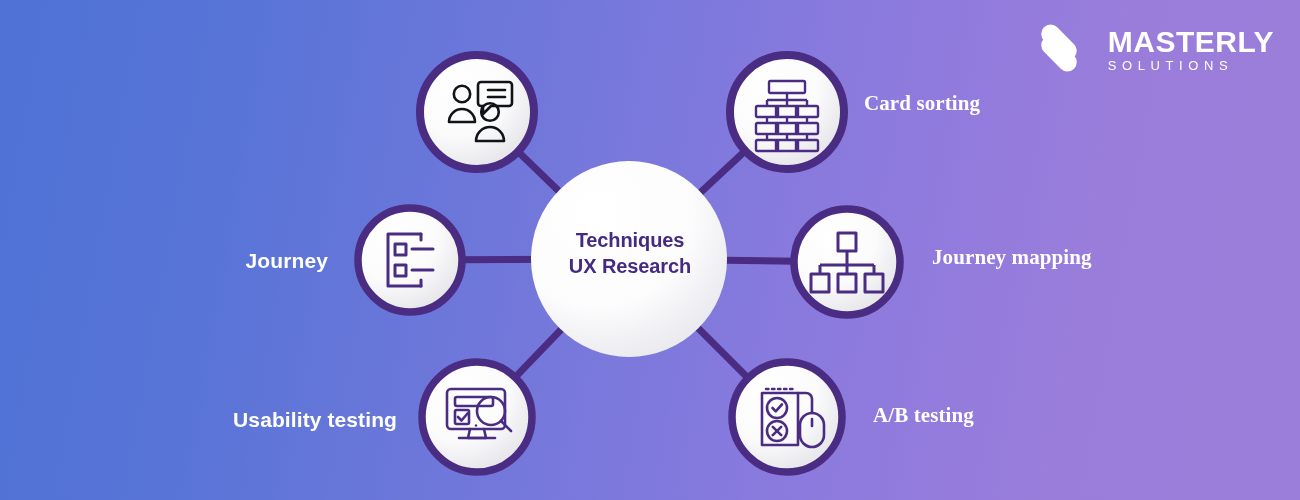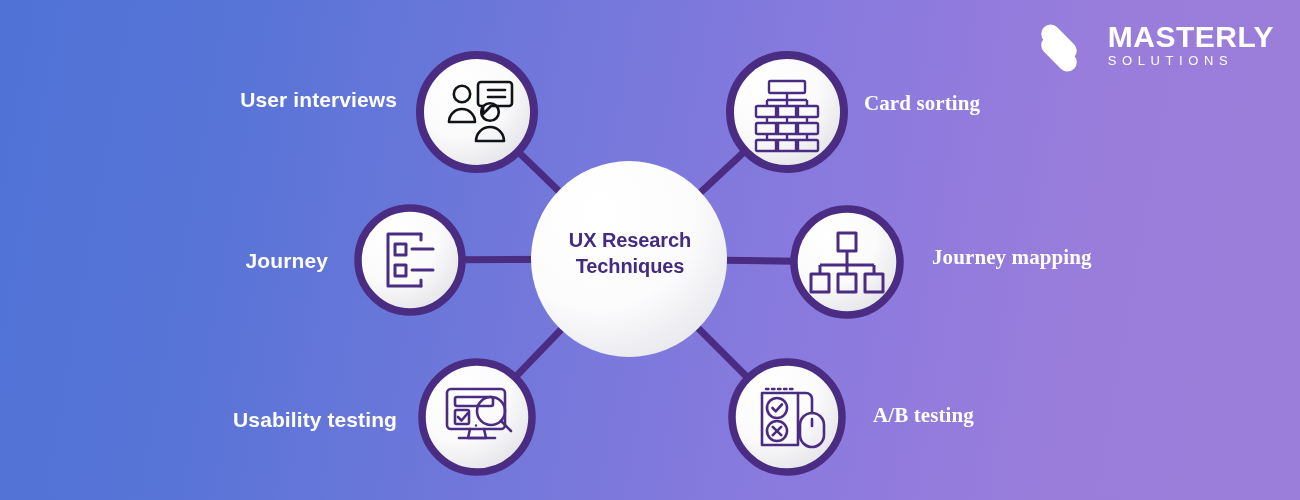--- a/index.html
+++ b/index.html
@@ -19,21 +19,21 @@
     background: linear-gradient(100deg, #4f72d6 0%, #5874d7 18%, #6f77da 38%, #8a7ade 62%, #9a7ddb 82%, #9b7ed9 100%);
     overflow: hidden;
   }
 
   
   #brand {
     position: absolute;
     top: 22px;
     right: 26px;
     display: flex;
-    align-items: flex-start;
+    align-items: flex-end;
     gap: 23px;
   }
   #brand-mark {
     width: 52px;
     height: 52px;
     flex: 0 0 auto;
   }
   #brand-words {
     display: flex;
     flex-direction: column;
@@ -253,25 +253,24 @@
 
         <path d="M798 393 h8 a6 6 0 0 1 6 6 v14"></path>
 
         <rect x="800" y="413" width="24" height="34" rx="12"></rect>
         <line x1="812" y1="419" x2="812" y2="426"></line>
       </g>
     </g>
   </svg>
 
   <div id="hub-text">
+    <div>Techniques</div>
     <div>UX Research</div>
-    <div>Techniques</div>
   </div>
 
-  <div class="node-label label-left" id="label-user-interviews">User interviews</div>
   <div class="node-label label-left" id="label-surveys">Journey</div>
   <div class="node-label label-left" id="label-usability">Usability testing</div>
   <div class="node-label label-right" id="label-card-sorting">Card sorting</div>
   <div class="node-label label-right" id="label-journey">Journey mapping</div>
   <div class="node-label label-right" id="label-ab">A/B testing</div>
 
   <div id="brand">
     <svg id="brand-mark" viewBox="0 0 64 64">
       <g fill="#ffffff">
         <path d="M13.5 6.5 a11.5 11.5 0 0 1 16.3 0 l20.7 20.8 a11.5 11.5 0 0 1 -16.3 16.3 L13.5 22.8 a11.5 11.5 0 0 1 0 -16.3 z"></path>

